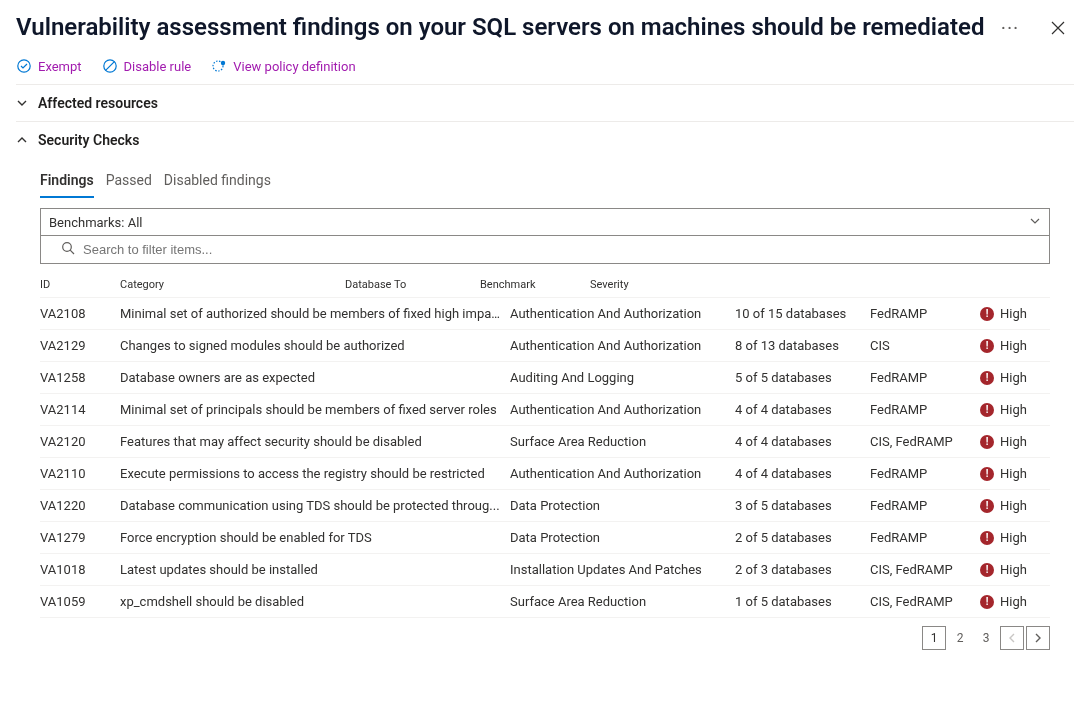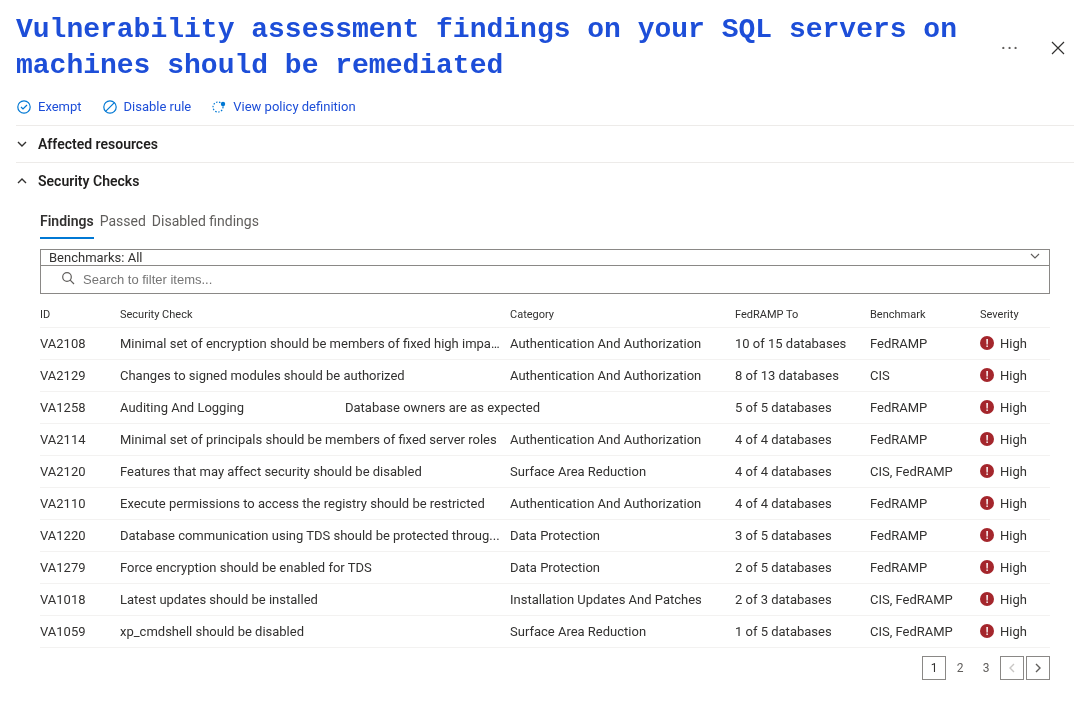--- a/index.html
+++ b/index.html
@@ -1,32 +1,32 @@
 <!DOCTYPE html>
 <html><head>
 <meta charset="utf-8">
 <style>
   * { box-sizing: border-box; }
   html, body { margin:0; padding:0; font-family:"Segoe UI",-apple-system,BlinkMacSystemFont,Roboto,Helvetica,Arial,sans-serif; font-size:13px; color:#323130; background:#fff; }
   .page { width:1090px; height:715px; padding:12px 16px 0 16px; position:relative; }
   .titlebar { display:flex; align-items:center; justify-content:space-between; }
-  .title { font-size:28px; font-weight:600; color:#1d4ed8; line-height:1.3;font-family:Liberation Mono, monospace; }
+  .title { font-size:24px; font-weight:600; color:#0f172a; line-height:1.3; }
   .title-actions { display:flex; align-items:center; gap:16px; }
   .actionbar { display:flex; align-items:center; gap:20px; padding:14px 0 10px 0; border-bottom:1px solid #edebe9; }
-  .actionbar .action { display:flex; align-items:center; gap:6px; color:#1d4ed8; cursor:pointer; font-size:13px; }
+  .actionbar .action { display:flex; align-items:center; gap:6px; color:#a21caf; cursor:pointer; font-size:13px; }
   .actionbar .icon svg { display:block; }
   .section { border-bottom:1px solid #edebe9; }
   .section-header { display:flex; align-items:center; gap:10px; padding:10px 0; cursor:pointer; }
   .section-header .label { font-weight:600; font-size:14px; color:#201f1e; }
   .chev { width:12px; height:12px; display:inline-flex; align-items:center; justify-content:center; }
-  .tabs { display:flex; gap:6px; padding:8px 0 0 24px; }
+  .tabs { display:flex; gap:12px; padding:8px 0 0 24px; }
   .tab { padding:6px 0 8px 0; font-size:14px; color:#605e5c; cursor:pointer; border-bottom:2px solid transparent; font-weight:400; }
   .tab.active { color:#323130; font-weight:600; border-bottom-color:#0078d4; }
   .filters { padding:10px 24px 0 24px; }
-  .dropdown { display:flex; align-items:center; justify-content:space-between; border:1px solid #8a8886; padding:4px 8px; height:17px; cursor:pointer; }
+  .dropdown { display:flex; align-items:center; justify-content:space-between; border:1px solid #8a8886; padding:4px 8px; height:28px; cursor:pointer; }
   .dropdown span { font-size:13px; }
   .searchbox { display:flex; align-items:center; border:1px solid #8a8886; border-top:none; height:28px; padding:0 20px; gap:6px; }
   .searchbox input { border:none; outline:none; flex:1; font-size:13px; color:#605e5c; background:transparent; }
   .table { padding:0 24px; }
   .thead, .trow { display:flex; align-items:center; min-height:32px; border-bottom:1px solid #f3f2f1; }
   .thead { font-weight:400; color:#605e5c; font-size:11px; padding-top:8px; }
   .thead .cell { color:#323130; font-weight:400; }
   .trow { font-size:13px; color:#323130; }
   .cell { padding:6px 8px 6px 0; overflow:hidden; white-space:nowrap; text-overflow:ellipsis; }
   .c-id { width:80px; flex:0 0 80px; }
@@ -132,30 +132,29 @@
               <circle cx="6" cy="6" r="4.3" fill="none" stroke="#605e5c" stroke-width="1.2"></circle>
               <line x1="9.2" y1="9.2" x2="13" y2="13" stroke="#605e5c" stroke-width="1.2"></line>
             </svg></span>
       <input type="text" placeholder="Search to filter items..." style="">
     </div>
   </div>
 
   <div class="table">
     <div class="thead">
       <div class="cell c-id">ID</div>
-      <div class="cell c-check">Security Check</div>
       <div class="cell c-cat">Category</div>
-      <div class="cell c-applies">FedRAMP To</div>
+      <div class="cell c-applies">Database To</div>
       <div class="cell c-bench">Benchmark</div>
       <div class="cell c-sev">Severity</div>
     </div>
     <div id="tbody">
           <div class="trow">
             <div class="cell c-id">VA2108</div>
-            <div class="cell c-check">Minimal set of encryption should be members of fixed high impac...</div>
+            <div class="cell c-check">Minimal set of authorized should be members of fixed high impac...</div>
             <div class="cell c-cat">Authentication And Authorization</div>
             <div class="cell c-applies">10 of 15 databases</div>
             <div class="cell c-bench">FedRAMP</div>
             <div class="cell c-sev">
               <span class="sev-badge">!</span>
               <span>High</span>
             </div>
           </div>
           <div class="trow">
             <div class="cell c-id">VA2129</div>
@@ -163,22 +162,22 @@
             <div class="cell c-cat">Authentication And Authorization</div>
             <div class="cell c-applies">8 of 13 databases</div>
             <div class="cell c-bench">CIS</div>
             <div class="cell c-sev">
               <span class="sev-badge">!</span>
               <span>High</span>
             </div>
           </div>
           <div class="trow">
             <div class="cell c-id">VA1258</div>
+            <div class="cell c-check">Database owners are as expected</div>
             <div class="cell c-cat">Auditing And Logging</div>
-            <div class="cell c-check">Database owners are as expected</div>
             <div class="cell c-applies">5 of 5 databases</div>
             <div class="cell c-bench">FedRAMP</div>
             <div class="cell c-sev">
               <span class="sev-badge">!</span>
               <span>High</span>
             </div>
           </div>
           <div class="trow">
             <div class="cell c-id">VA2114</div>
             <div class="cell c-check">Minimal set of principals should be members of fixed server roles</div>

